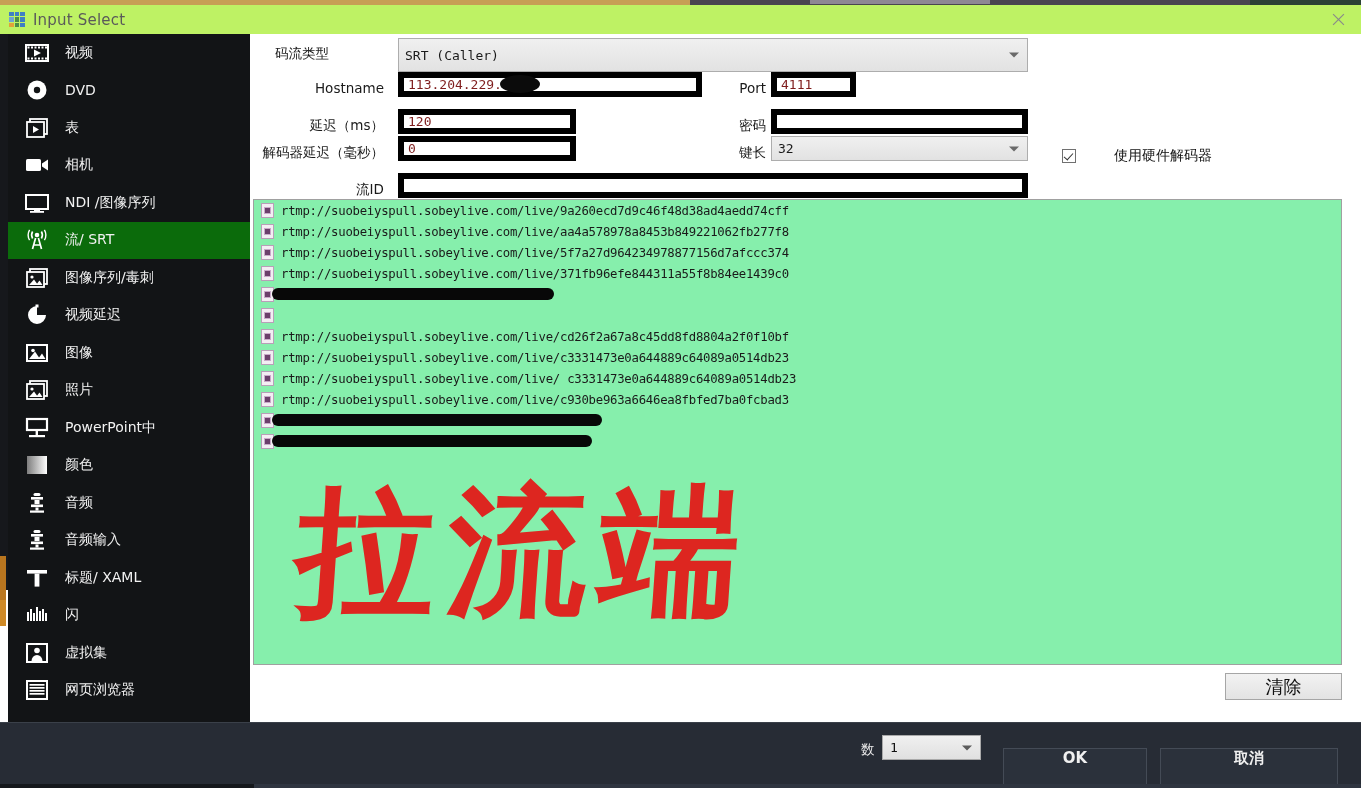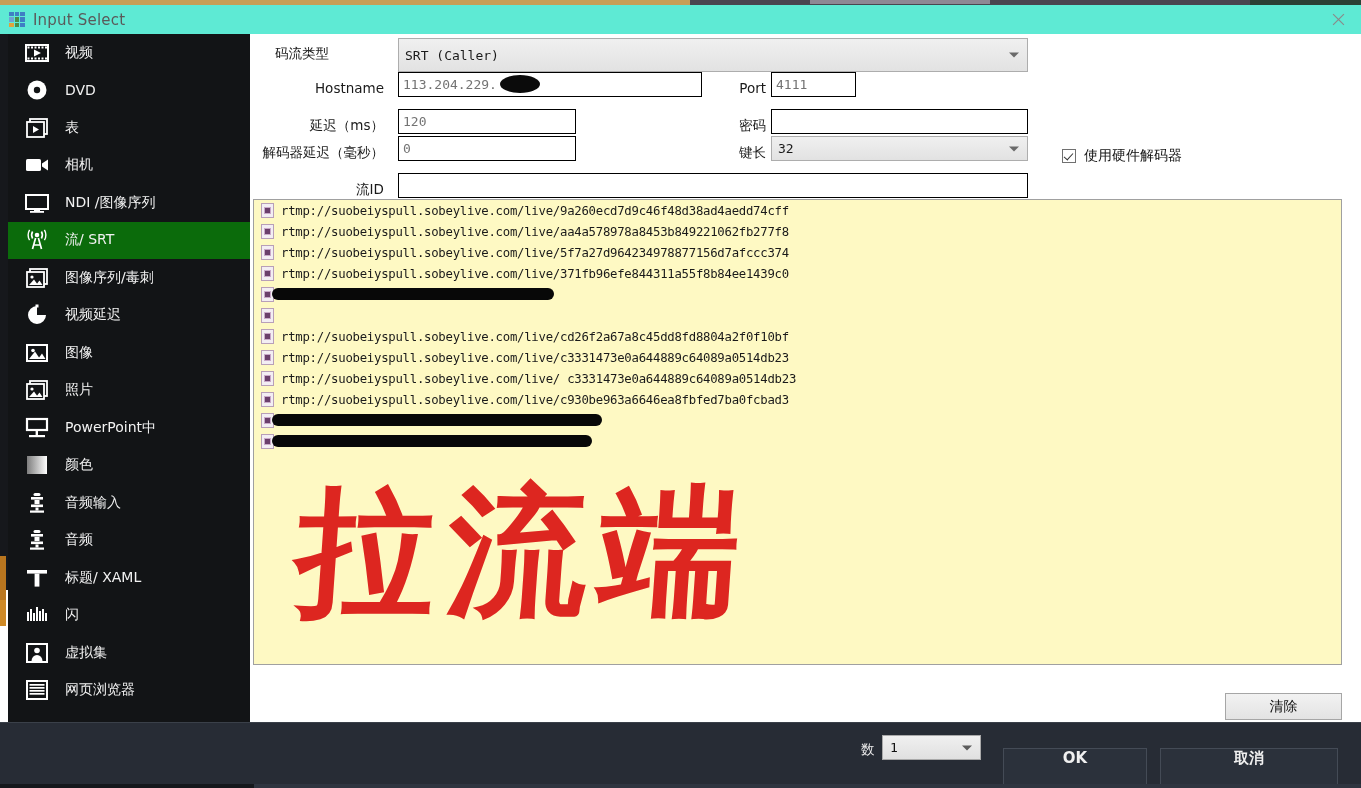--- a/index.html
+++ b/index.html
@@ -45,21 +45,21 @@
     background: #cf8a27;
   }
   .bg-far-left-dark {
     position: absolute; left: 0px; top: 30px; width: 8px; height: 560px;
     background: #16181c;
   }
 
   
   .titlebar {
     position: absolute; left: 0; top: 5px; width: 1361px; height: 29px;
-    background: #5eead4;
+    background: #bef264;
     display: flex; align-items: center;
   }
   .win-logo {
     width: 16px; height: 16px; margin-left: 9px; margin-right: 8px;
     display: grid; grid-template-columns: 1fr 1fr 1fr; grid-template-rows: 1fr 1fr 1fr;
     gap: 1px;
   }
   .win-logo i { display:block; }
   .win-logo i:nth-child(1){background:#3f7fc4;}
   .win-logo i:nth-child(2){background:#3f7fc4;}
@@ -120,25 +120,25 @@
 
   .lbl {
     position: absolute;
     font-family: "DejaVu Sans", "Liberation Sans", sans-serif;
     font-size: 13.5px; color: #1a1a1a;
     text-align: right;
     white-space: nowrap;
   }
   .fld {
     position: absolute;
-    border: 1px solid #000000;
+    border: 6px solid #000000;
     background: #ffffff;
     font-family: "DejaVu Sans Mono", monospace;
     font-size: 13px;
-    color: #737373;
+    color: #7f1d1d;
     padding: 0 4px;
     line-height: normal;
     outline: none;
   }
   .combo {
     position: absolute;
     border: 1px solid #adadad;
     background: linear-gradient(#f0f0f0, #e2e2e2);
     font-family: "DejaVu Sans Mono", monospace;
     font-size: 13px;
@@ -159,37 +159,38 @@
     background: #0b0b0b;
     border-radius: 50%;
   }
 
   .chk-row {
     position: absolute; left: 812px; top: 113px;
     display: flex; align-items: center;
     font-family: "DejaVu Sans", "Liberation Sans", sans-serif;
     font-size: 14px; color: #111;
     cursor: default;
+    gap: 30px;
   }
   .chk-box {
     width: 14px; height: 14px; border: 1px solid #707070; background: #fff;
     margin-right: 8px; position: relative; flex: 0 0 14px;
   }
   .chk-box::after {
     content: ""; position: absolute; left: 3px; top: 1px;
     width: 4px; height: 8px;
     border: solid #333; border-width: 0 1.6px 1.6px 0;
     transform: rotate(42deg);
   }
 
   
   .listbox {
     position: absolute; left: 3px; top: 165px; width: 1089px; height: 466px;
     border: 1px solid #a0a0a0;
-    background: #fef9c3;
+    background: #86efac;
     overflow: hidden;
   }
   .list-row {
     height: 21px;
     display: flex; align-items: center;
     padding-left: 7px;
     cursor: default;
     position: relative;
   }
   .row-icon {
@@ -234,23 +235,22 @@
     pointer-events: none;
   }
 
   
   .clear-btn {
     position: absolute; left: 975px; top: 639px; width: 117px; height: 27px;
     background: linear-gradient(#f2f2f2, #e3e3e3);
     border: 1px solid #a6a6a6;
     display:flex; align-items:center; justify-content:center;
     font-family: "DejaVu Sans", "Liberation Sans", sans-serif;
-    font-size: 14px; color: #111;
-    cursor: default;
-    margin-top: 20px;
+    font-size: 18px; color: #111;
+    cursor: default;
   }
 
   
   .bottombar {
     position: absolute; left: 0; top: 722px; width: 1361px; height: 64px;
     background: #272c35;
     border-top: 1px solid #3a4049;
   }
   .num-label {
     position: absolute; left: 861px; top: 741px;
@@ -472,34 +472,34 @@
         <span class="side-icon">
           <svg width="26" height="22" viewBox="0 0 26 22">
             <rect x="9.5" y="1" width="7" height="3" rx="1.5" fill="#ffffff"></rect>
             <rect x="7" y="5" width="12" height="2.6" fill="#ffffff"></rect>
             <rect x="10.5" y="8" width="5" height="4" fill="#ffffff"></rect>
             <rect x="7" y="12.5" width="12" height="2.6" fill="#ffffff"></rect>
             <rect x="11.5" y="15.5" width="3" height="3" fill="#ffffff"></rect>
             <rect x="6" y="18.5" width="14" height="2.2" fill="#ffffff"></rect>
           </svg>
         </span>
-        <span class="side-label">音频输入</span>
+        <span class="side-label">音频</span>
       </div>
       <div class="side-item">
         <span class="side-icon">
           <svg width="26" height="22" viewBox="0 0 26 22">
             <rect x="9.5" y="1" width="7" height="3" rx="1.5" fill="#ffffff"></rect>
             <rect x="7" y="5" width="12" height="2.6" fill="#ffffff"></rect>
             <rect x="10.5" y="8" width="5" height="4" fill="#ffffff"></rect>
             <rect x="7" y="12.5" width="12" height="2.6" fill="#ffffff"></rect>
             <rect x="11.5" y="15.5" width="3" height="3" fill="#ffffff"></rect>
             <rect x="6" y="18.5" width="14" height="2.2" fill="#ffffff"></rect>
           </svg>
         </span>
-        <span class="side-label">音频</span>
+        <span class="side-label">音频输入</span>
       </div>
       <div class="side-item">
         <span class="side-icon">
           <svg width="26" height="22" viewBox="0 0 26 22">
             <rect x="3" y="3" width="20" height="3.6" fill="#ffffff"></rect>
             <rect x="10.6" y="6.6" width="4.8" height="13" fill="#ffffff"></rect>
           </svg>
         </span>
         <span class="side-label">标题/ XAML</span>
       </div>

